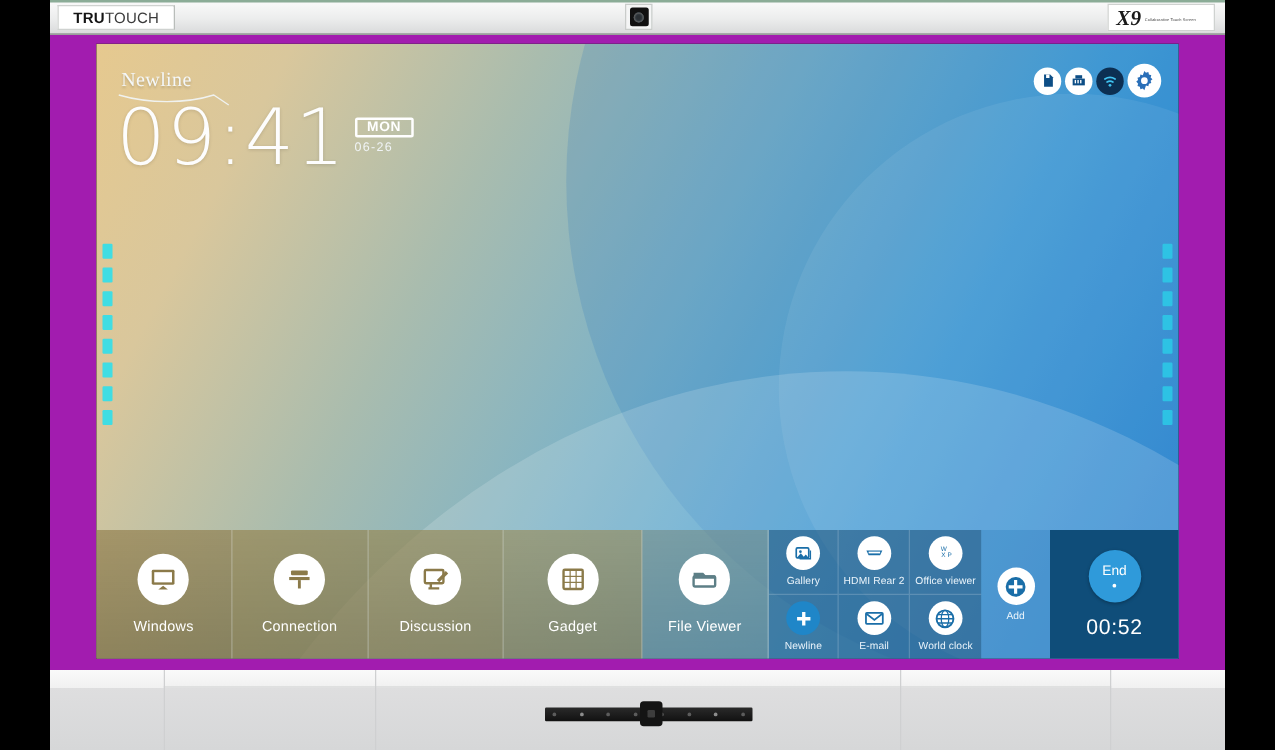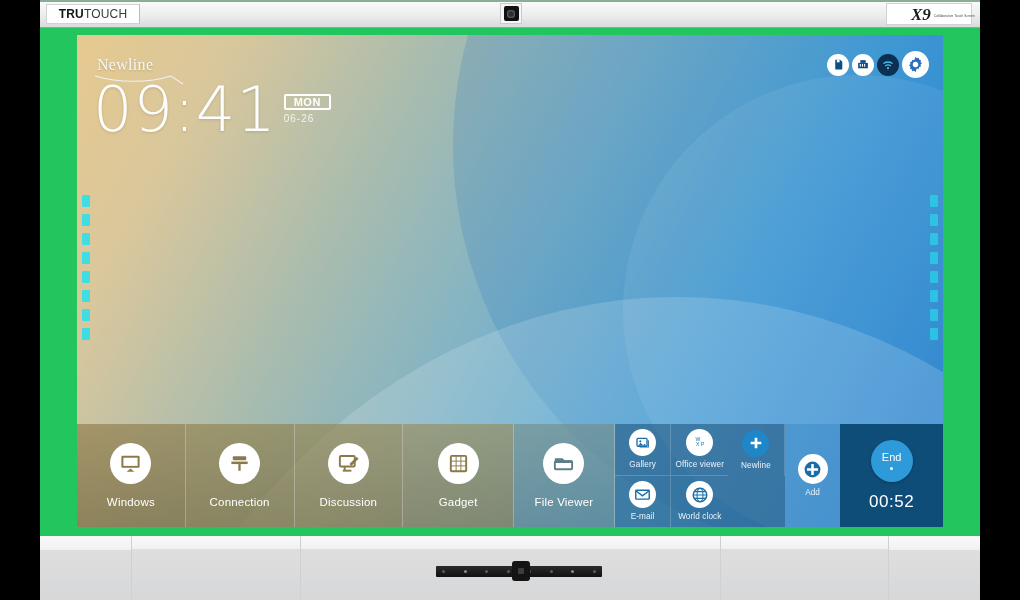--- a/index.html
+++ b/index.html
@@ -18,27 +18,27 @@
   .brand-tru{font-size:12px;font-weight:bold;letter-spacing:.2px;color:#141414;}
   .brand-touch{font-size:12px;font-weight:normal;letter-spacing:.2px;color:#3b3b3b;}
   .camera{position:absolute;left:460px;top:3px;width:22px;height:21px;background:#f4f5f5;
     border:1px solid #c9ccca;box-sizing:border-box;display:flex;align-items:center;justify-content:center;}
   .camera-in{width:15px;height:15px;background:#111;border-radius:2px;
     display:flex;align-items:center;justify-content:center;}
   .camera-lens{width:8px;height:8px;border-radius:50%;background:#2a2f33;
     box-shadow:inset 0 0 0 1px #555, inset 0 0 2px #8ab;}
   .x9-box{position:absolute;right:8px;top:3px;width:86px;height:22px;background:#fff;
     border:1px solid #cfd2d0;box-sizing:border-box;display:flex;align-items:center;
-    justify-content:flex-start;padding-left:24px;gap:3px;}
+    justify-content:flex-start;padding-left:6px;gap:3px;}
   .x9-mark{font-family:"Liberation Serif",serif;font-style:italic;font-weight:bold;
     font-size:17px;color:#1a1a1a;line-height:1;}
   .x9-sub{font-size:3.1px;color:#3d3d3d;letter-spacing:.12px;white-space:nowrap;transform:translateY(2px);}
 
   
-  .panel-frame{position:absolute;left:40px;top:28px;width:940px;height:508px;background:#22c55e;text-decoration:underline;}
+  .panel-frame{position:absolute;left:40px;top:28px;width:940px;height:508px;background:#a21caf;text-decoration:underline;}
   .panel-inner{position:absolute;left:37px;top:7px;width:866px;height:492px;background:#0d0d0d;
     overflow:hidden;}
 
   
   .screen{position:absolute;left:0;top:0;width:866px;height:492px;overflow:hidden;
     background:linear-gradient(118deg,#e6c98f 0%,#d9c79c 14%,#a9bcae 32%,#7fb3c6 50%,#49a2d8 72%,#1f7fcf 100%);}
   .arc1{position:absolute;right:-330px;top:-300px;width:820px;height:820px;border-radius:50%;
     background:rgba(22,108,190,.17);}
   .arc2{position:absolute;left:10px;bottom:-470px;width:1180px;height:700px;border-radius:50% 50% 0 0/100% 100% 0 0;
     background:rgba(255,255,255,.16);}
@@ -305,20 +305,29 @@
               <div class="aic">
                 <svg width="16" height="16" viewBox="0 0 24 24">
                     <rect x="3" y="5" width="15" height="12" rx="1.5" fill="none" stroke="#1a6ea8" stroke-width="2"></rect>
                     <circle cx="8" cy="9.5" r="1.6" fill="#1a6ea8"></circle>
                     <path d="M4.5 16l4-4.5 3.5 4 2.5-2.5 2.5 3z" fill="#1a6ea8"></path>
                     <path d="M20 8v10H7" fill="none" stroke="#1a6ea8" stroke-width="1.6"></path>
                   </svg>
               </div>
               <div class="albl">Gallery</div>
             </div>
+            <div class="app">
+              <div class="aic">
+                <svg width="17" height="17" viewBox="0 0 24 24">
+                    <path d="M3 9h18l-2.5 5.5H5.5z" fill="#1a6ea8"></path>
+                    <rect x="5.5" y="10.3" width="13" height="2" fill="#fff"></rect>
+                  </svg>
+              </div>
+              <div class="albl">HDMI Rear 2</div>
+            </div>
             <div class="app" style="border-right:none;">
               <div class="aic">
                 <svg width="19" height="19" viewBox="0 0 24 24">
                     <text x="7" y="10" font-size="6.5" font-family="Liberation Sans" fill="#1a6ea8">W</text>
                     <text x="7.5" y="16" font-size="6.5" font-family="Liberation Sans" fill="#1a6ea8">X</text>
                     <text x="14" y="16" font-size="6.5" font-family="Liberation Sans" fill="#1a6ea8">P</text>
                   </svg>
               </div>
               <div class="albl">Office viewer</div>
             </div>

